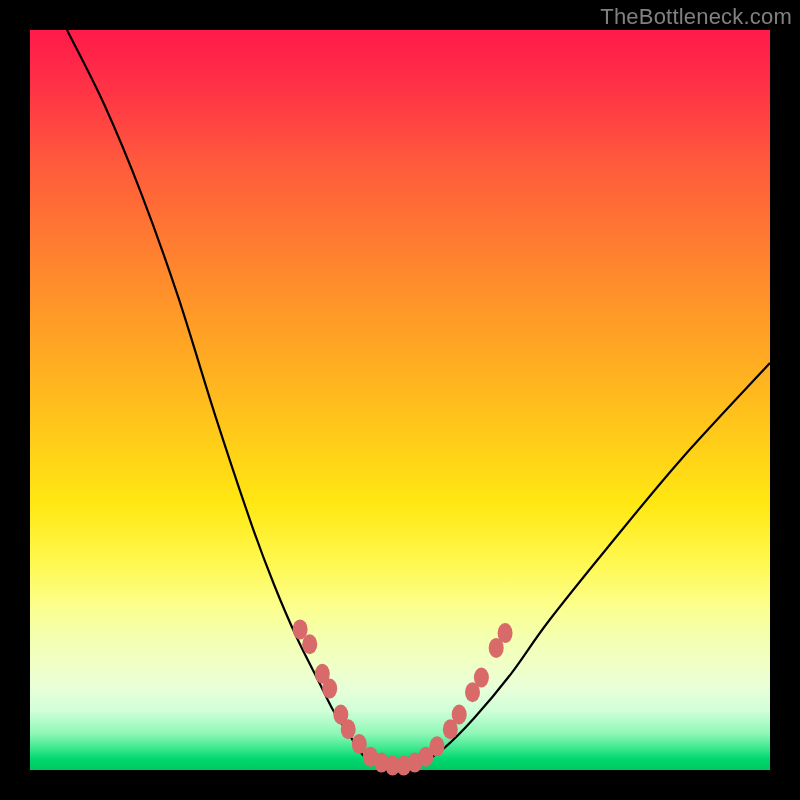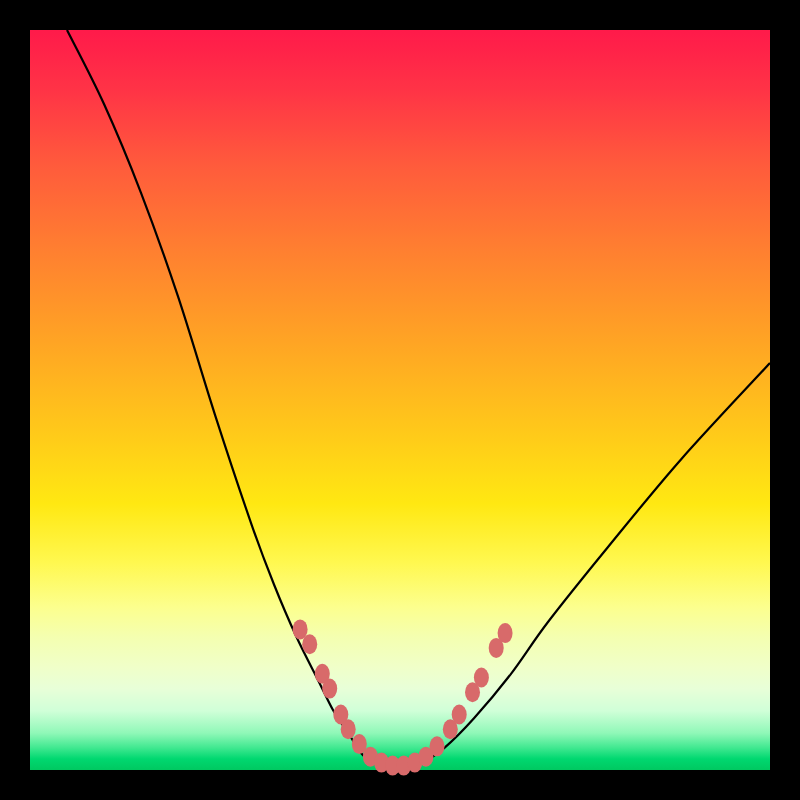--- a/index.html
+++ b/index.html
@@ -59,20 +59,21 @@
   }
   .marker {
     fill: #d86a6a;
     stroke: none;
   }
 </style>
 </head>
 <body>
 
 <div class="stage">
+  <div class="watermark">TheBottleneck.com</div>
   <div class="plot-area">
     <svg class="curve" viewBox="0 0 740 740">
       <path id="bottleneck-path" class="curve-path" d="M 37.00 0.00 C 43.17 12.33, 61.67 46.87, 74.00 74.00 C 86.33 101.13, 98.67 130.73, 111.00 162.80 C 123.33 194.87, 135.67 229.40, 148.00 266.40 C 160.33 303.40, 172.67 346.57, 185.00 384.80 C 197.33 423.03, 212.13 467.43, 222.00 495.80 C 231.87 524.17, 236.80 536.50, 244.20 555.00 C 251.60 573.50, 259.00 590.77, 266.40 606.80 C 273.80 622.83, 282.43 638.87, 288.60 651.20 C 294.77 663.53, 298.47 672.17, 303.40 680.80 C 308.33 689.43, 313.27 695.60, 318.20 703.00 C 323.13 710.40, 328.07 720.27, 333.00 725.20 C 337.93 730.13, 342.87 730.75, 347.80 732.60 C 352.73 734.45, 357.67 735.68, 362.60 736.30 C 367.53 736.92, 372.47 736.92, 377.40 736.30 C 382.33 735.68, 386.03 735.68, 392.20 732.60 C 398.37 729.52, 405.77 725.20, 414.40 717.80 C 423.03 710.40, 432.90 700.53, 444.00 688.20 C 455.10 675.87, 468.67 659.83, 481.00 643.80 C 493.33 627.77, 501.97 612.97, 518.00 592.00 C 534.03 571.03, 555.00 545.13, 577.20 518.00 C 599.40 490.87, 624.07 460.03, 651.20 429.20 C 678.33 398.37, 725.20 349.03, 740.00 333.00"></path>
       <g id="marker-group">
           <ellipse cx="270.10" cy="599.40" rx="7.5" ry="10" class="marker"></ellipse>
           <ellipse cx="279.72" cy="614.20" rx="7.5" ry="10" class="marker"></ellipse>
           <ellipse cx="292.30" cy="643.80" rx="7.5" ry="10" class="marker"></ellipse>
           <ellipse cx="299.70" cy="658.60" rx="7.5" ry="10" class="marker"></ellipse>
           <ellipse cx="310.80" cy="684.50" rx="7.5" ry="10" class="marker"></ellipse>
           <ellipse cx="318.20" cy="699.30" rx="7.5" ry="10" class="marker"></ellipse>

